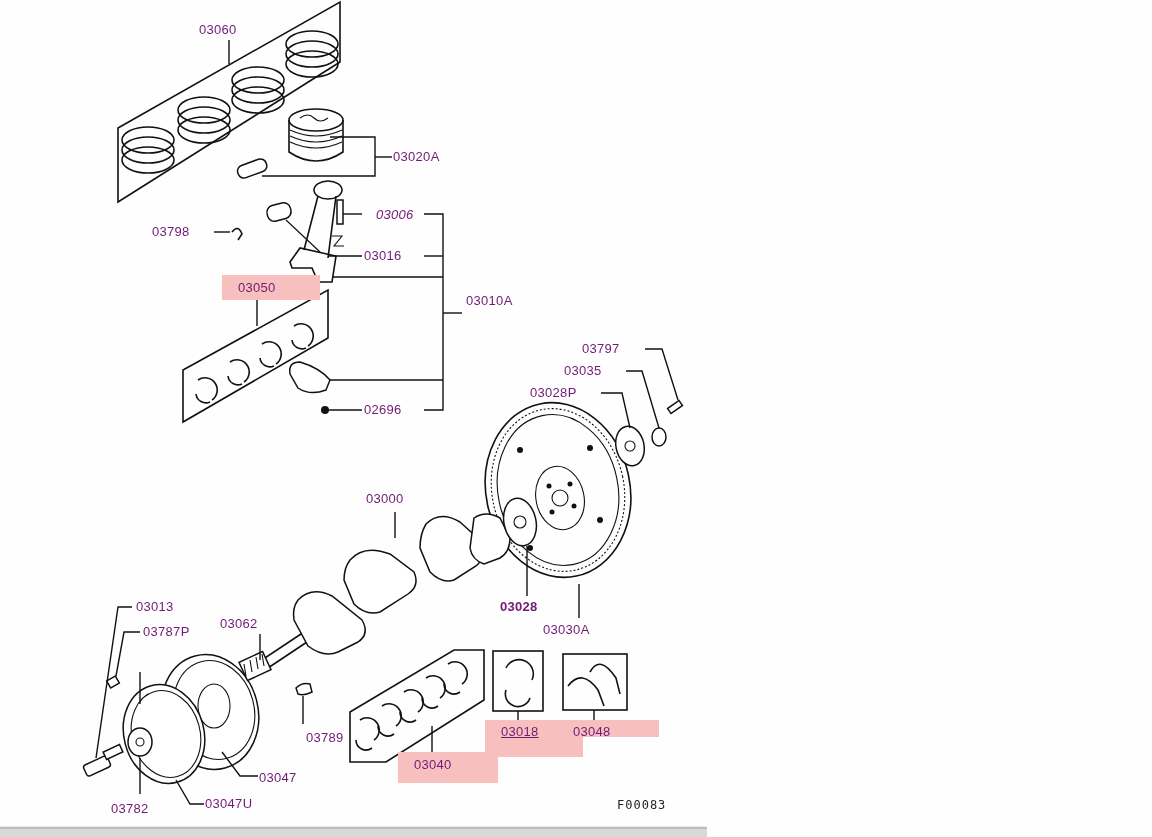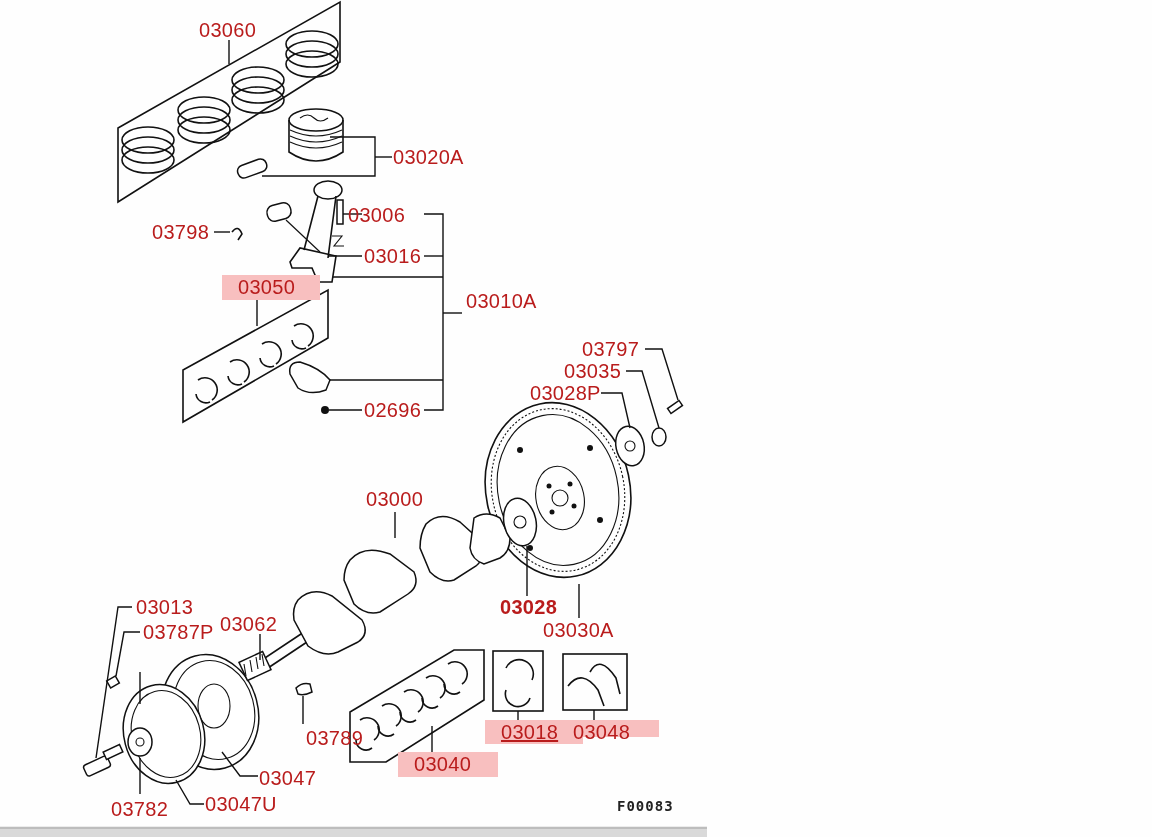--- a/index.html
+++ b/index.html
@@ -1,21 +1,21 @@
 <!DOCTYPE html>
 <html><head>
 <meta charset="utf-8">
 <style>
   html,body{margin:0;padding:0;background:#fefefe;}
   body{width:1152px;height:837px;position:relative;overflow:hidden;font-family:"Liberation Sans",sans-serif;}
   #diagram{position:absolute;left:0;top:0;width:707px;height:826px;}
   #diagram svg{position:absolute;left:0;top:0;}
-  .lbl{position:absolute;font-family:"Liberation Sans",sans-serif;font-size:20px;color:#b91c1c;letter-spacing:0.3px;line-height:20px;white-space:nowrap;cursor:pointer;}
+  .lbl{position:absolute;font-family:"Liberation Sans",sans-serif;font-size:13px;color:#701a75;letter-spacing:0.3px;line-height:20px;white-space:nowrap;cursor:pointer;}
   .hl{background:#f8bfbf;padding:0 16px;}
-  .figid{position:absolute;font-family:"DejaVu Sans Mono",monospace;font-size:14px;font-weight:bold;color:#222;letter-spacing:1px;}
+  .figid{position:absolute;font-family:"DejaVu Sans Mono",monospace;font-size:12px;font-weight:normal;color:#222;letter-spacing:1px;}
   #hscroll{position:absolute;left:0;top:826px;width:707px;height:11px;background:#d9d9d9;border-top:1px solid #ececec;box-shadow:inset 0 2px 0 #bdbdbd;}
   .st{fill:none;stroke:#111;stroke-width:1.6;}
   .st2{fill:none;stroke:#111;stroke-width:1.1;}
   .ld{fill:none;stroke:#111;stroke-width:1.4;}
   .wf{fill:#fff;stroke:#111;stroke-width:1.5;}
   .blk{fill:#111;}
 </style>
 </head>
 <body>
 
@@ -163,39 +163,39 @@
     <path class="st" d="M506,668 a14,14 0 0 1 26,12 M506,690 a12,12 0 0 0 24,8"></path>
     <line class="ld" x1="518" y1="711" x2="518" y2="722"></line>
     <rect class="st" x="563" y="654" width="64" height="56"></rect>
     <path class="st" d="M568,686 q14,-18 30,4 l6,16 M590,672 q10,-18 26,6 l4,16"></path>
     <line class="ld" x1="594" y1="710" x2="594" y2="722"></line>
   </g>
 </svg>
 
   <span class="lbl" style="left:199px;top:20px;">03060</span>
   <span class="lbl" style="left:393px;top:147px;">03020A</span>
-  <span class="lbl" style="left:348px;top:205px;">03006</span>
+  <span class="lbl" style="left:376px;top:205px;font-style:italic;">03006</span>
   <span class="lbl" style="left:152px;top:222px;">03798</span>
   <span class="lbl" style="left:364px;top:246px;">03016</span>
   <span class="lbl hl" style="left:222px;top:275px;height:25px;line-height:25px;width:66px;">03050</span>
   <span class="lbl" style="left:466px;top:291px;">03010A</span>
   <span class="lbl" style="left:364px;top:400px;">02696</span>
   <span class="lbl" style="left:582px;top:339px;">03797</span>
   <span class="lbl" style="left:564px;top:361px;">03035</span>
   <span class="lbl" style="left:530px;top:383px;">03028P</span>
   <span class="lbl" style="left:366px;top:489px;">03000</span>
   <span class="lbl" style="left:500px;top:597px;font-weight:bold;">03028</span>
   <span class="lbl" style="left:543px;top:620px;">03030A</span>
   <span class="lbl" style="left:136px;top:597px;">03013</span>
   <span class="lbl" style="left:143px;top:622px;">03787P</span>
   <span class="lbl" style="left:220px;top:614px;">03062</span>
   <span class="lbl" style="left:277px;top:728px;margin-left:29px;">03789</span>
   <span class="lbl" style="left:259px;top:768px;">03047</span>
   <span class="lbl" style="left:111px;top:799px;">03782</span>
   <span class="lbl" style="left:205px;top:794px;">03047U</span>
-  <span class="lbl hl" style="left:398px;top:752px;height:25px;line-height:25px;width:68px;">03040</span>
-  <span class="lbl hl" style="left:485px;top:720px;height:24px;line-height:24px;width:66px;text-decoration:underline;">03018</span>
+  <span class="lbl hl" style="left:398px;top:752px;height:31px;line-height:25px;width:68px;">03040</span>
+  <span class="lbl hl" style="left:485px;top:720px;height:37px;line-height:24px;width:66px;text-decoration:underline;">03018</span>
   <span class="lbl hl" style="left:557px;top:720px;height:17px;line-height:24px;width:70px;">03048</span>
 
   <span class="figid" style="left:617px;top:798px;">F00083</span>
 </div>
 
 <div id="hscroll"></div>
 
 </body></html>

